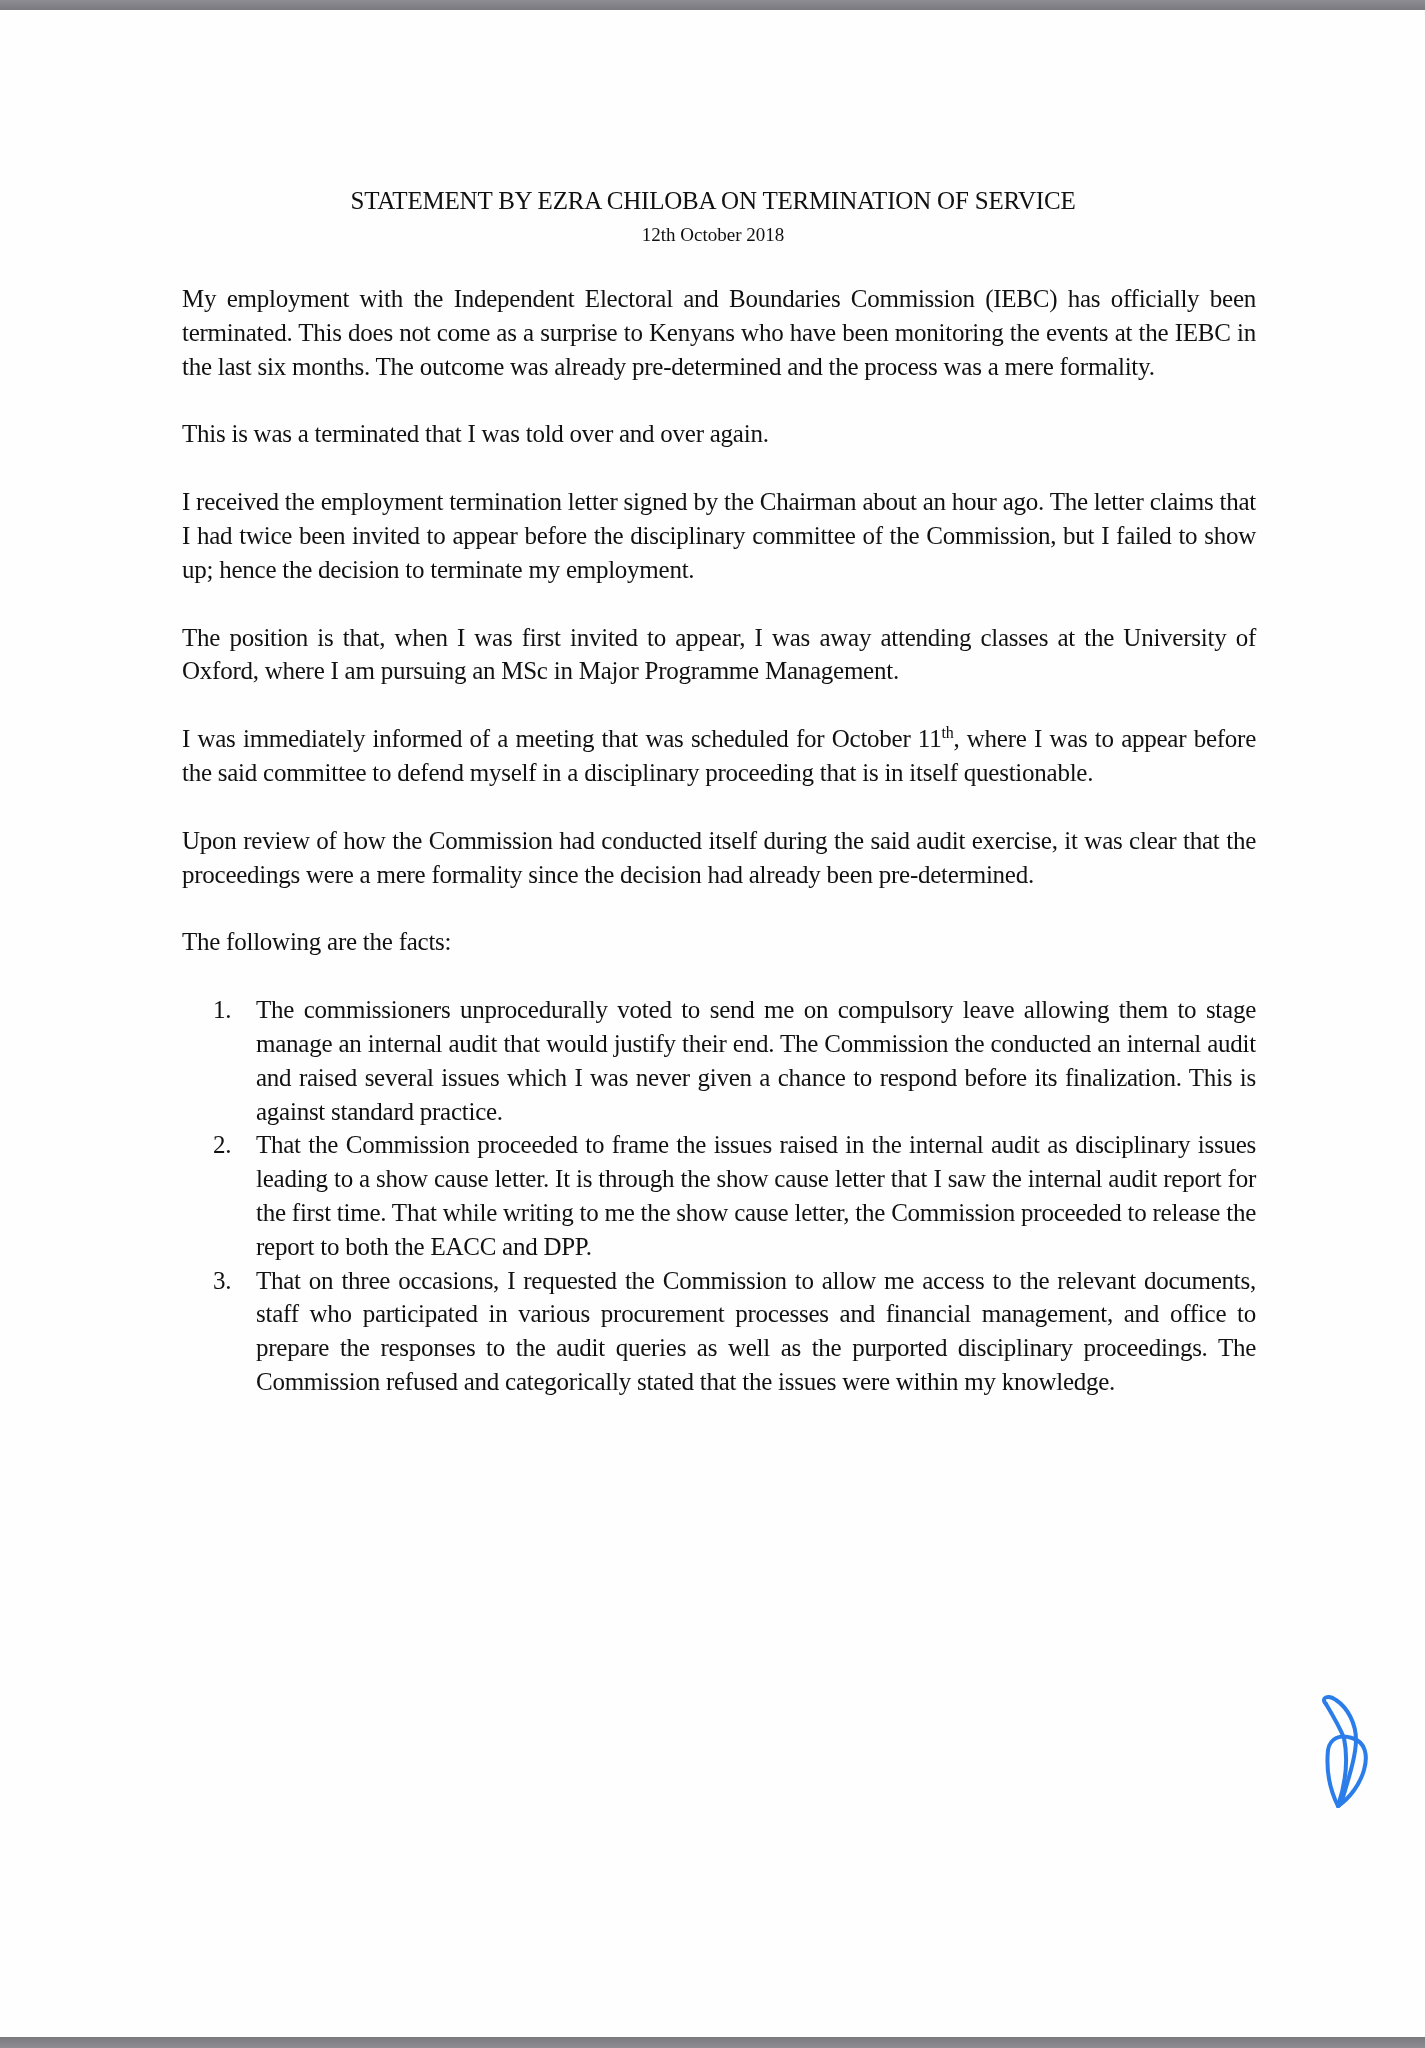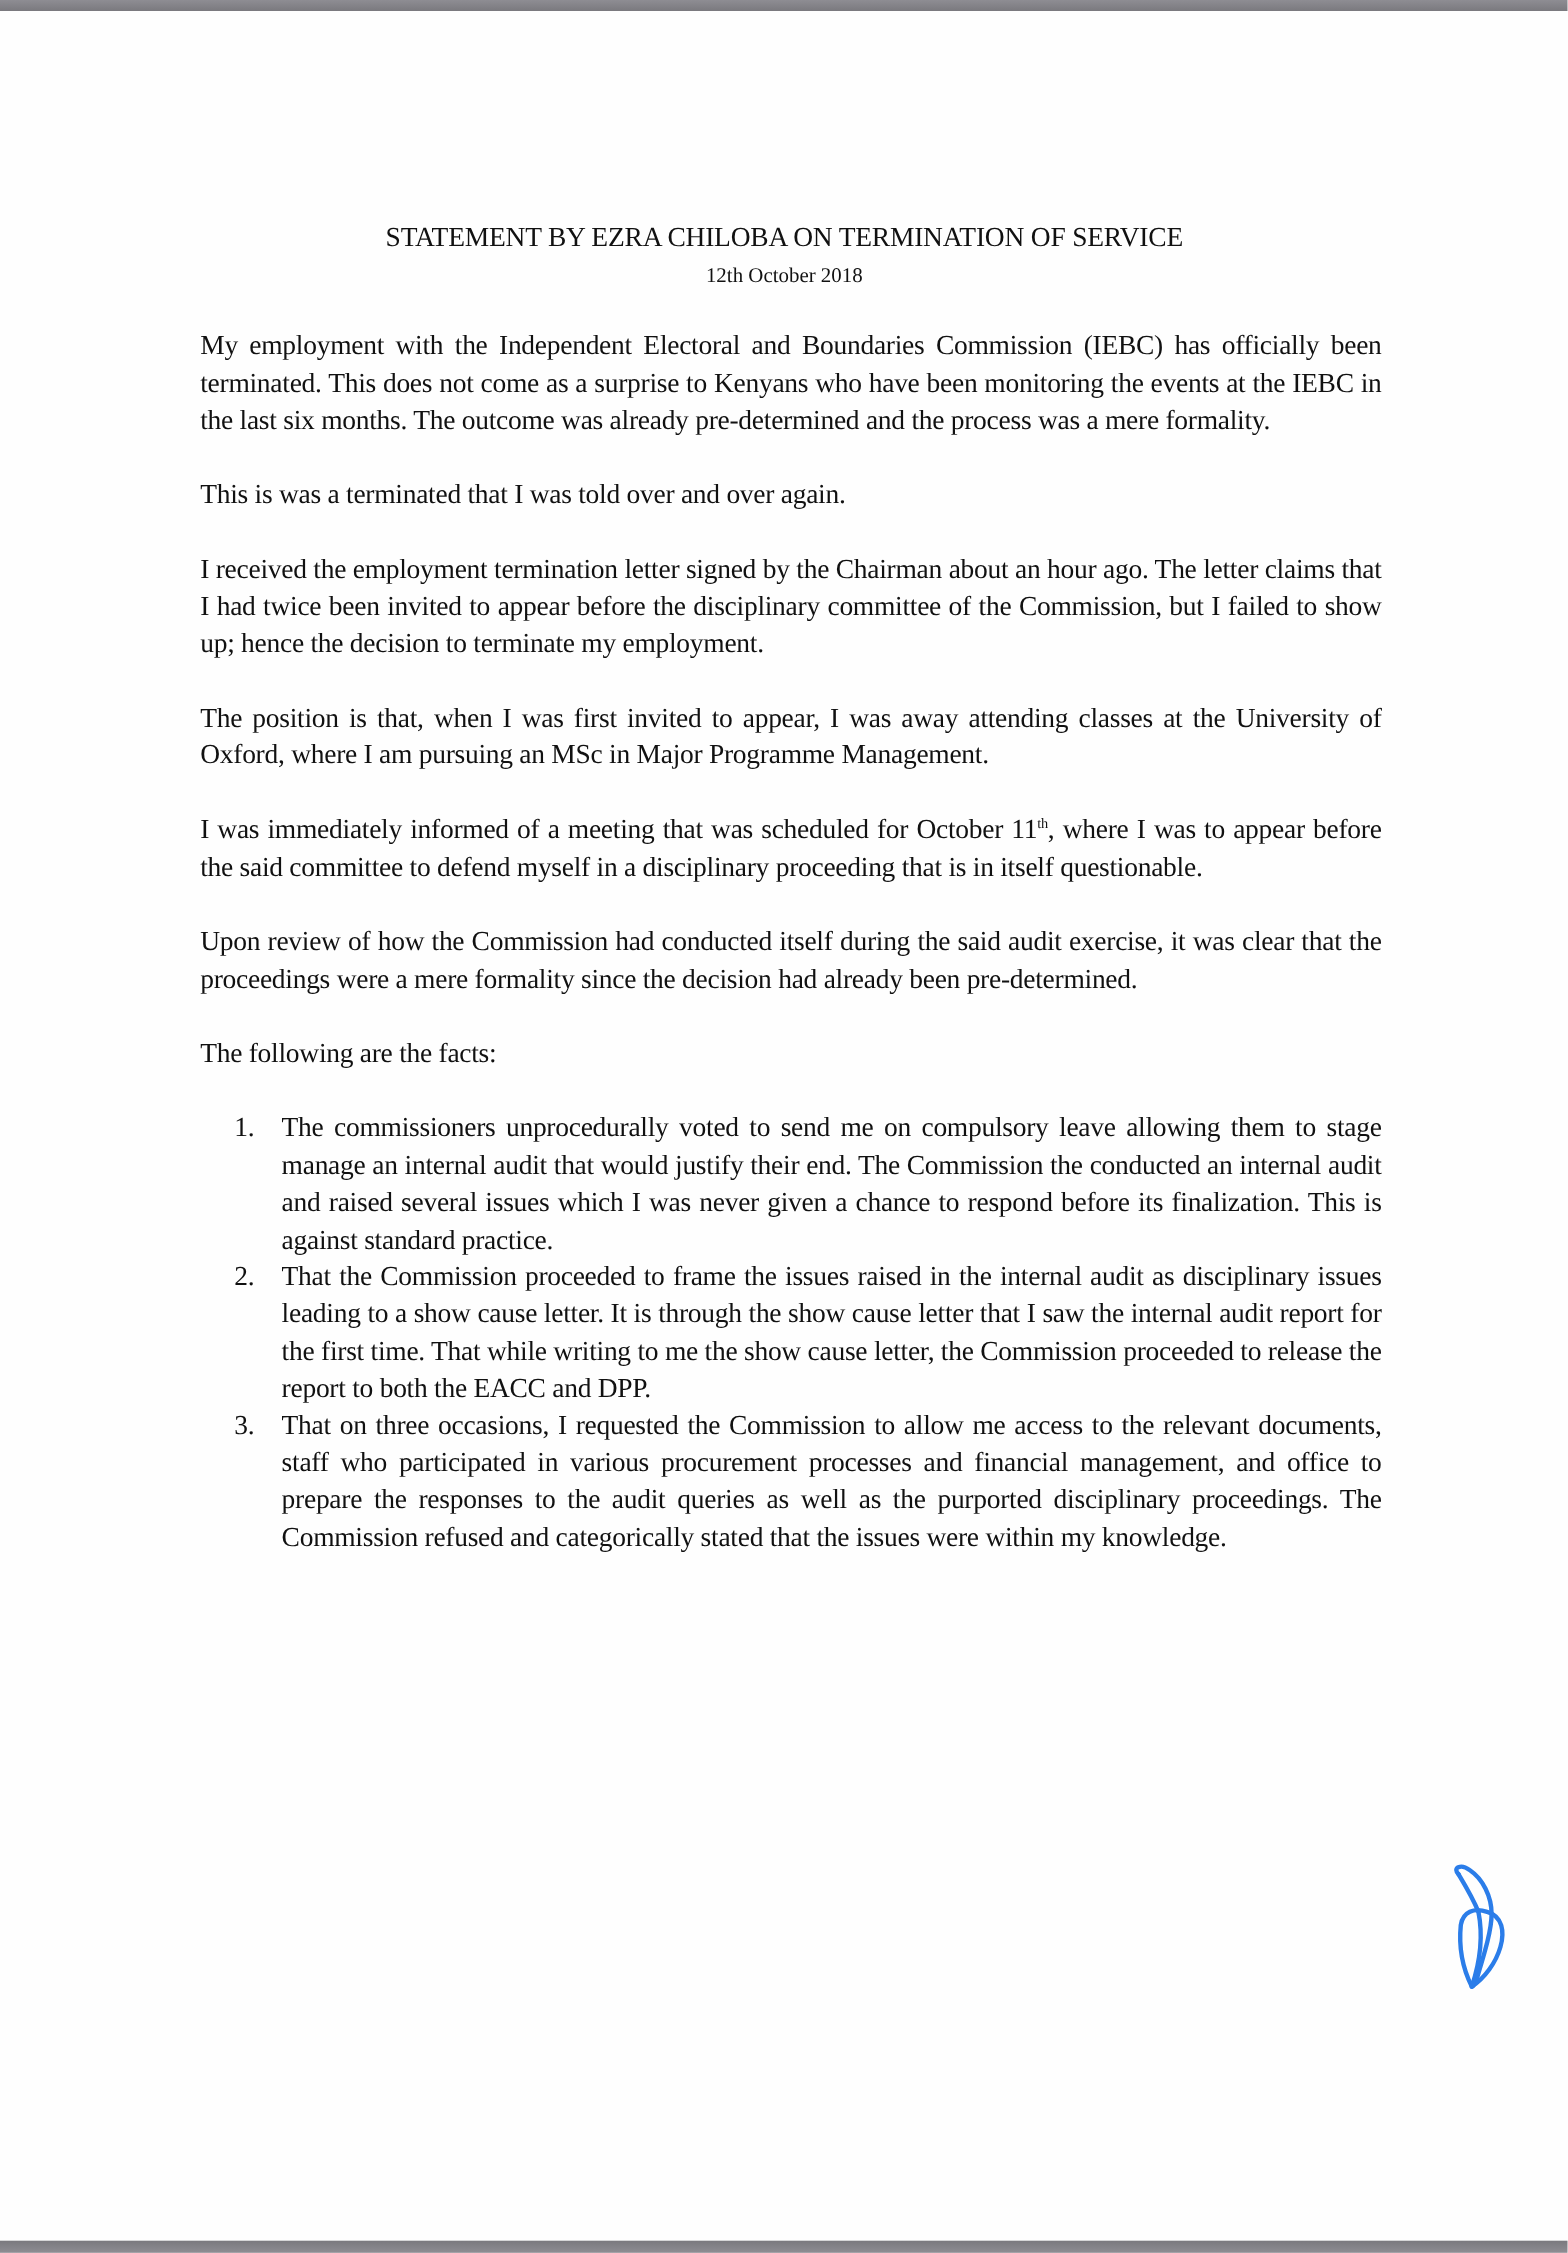--- a/index.html
+++ b/index.html
@@ -23,21 +23,21 @@
     }
     .bar-bottom {
       position: absolute;
       left: 0; bottom: 0;
       width: 1425px; height: 11px;
       background: linear-gradient(#7a797e, #8e8d93);
     }
     .page {
       position: absolute;
       left: 170px;
-      top: 200px;
+      top: 184px;
       width: 1086px;
     }
     .title {
       text-align: center;
       font-size: 25px;
       line-height: 34px;
       letter-spacing: -0.2px;
     }
     .title-date {
       text-align: center;
@@ -46,21 +46,21 @@
       margin-bottom: 30px;
     }
     p.para {
       margin: 0 0 34px 12px;
       font-size: 25px;
       line-height: 33.8px;
       text-align: justify;
       letter-spacing: -0.25px;
     }
     sup.th {
-      font-size: 13px;
+      font-size: 16px;
       line-height: 0;
       vertical-align: super;
     }
     ol.facts {
       margin: 0;
       padding: 0 0 0 86px;
       font-size: 25px;
       line-height: 33.8px;
       letter-spacing: -0.25px;
       list-style: none;

